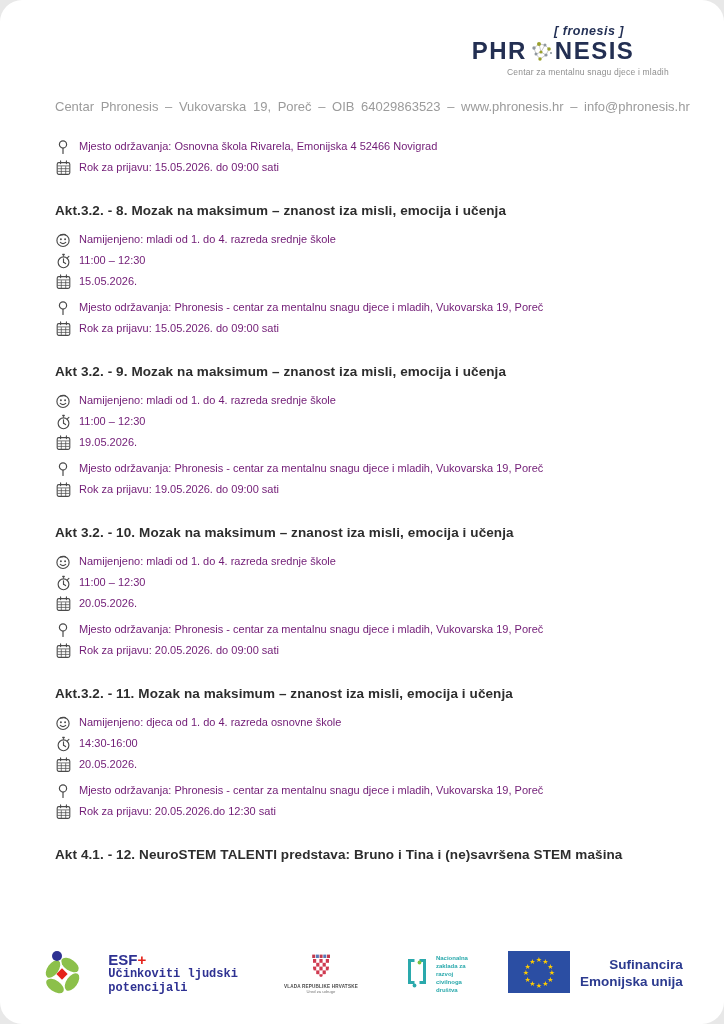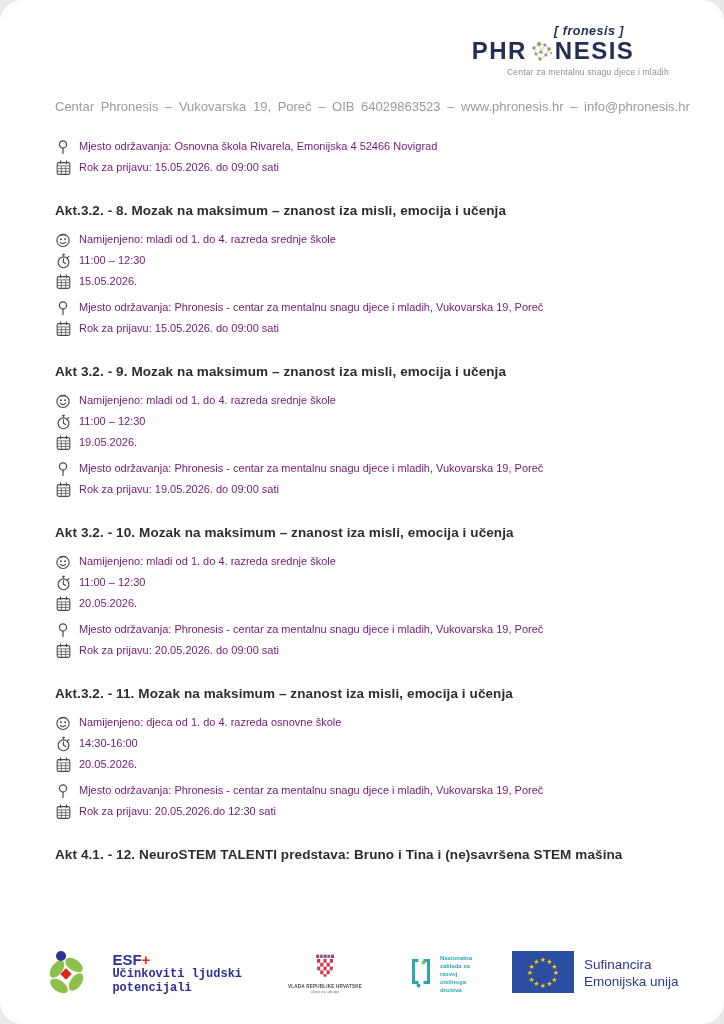--- a/index.html
+++ b/index.html
@@ -81,21 +81,21 @@
   .logo-gov { display: flex; flex-direction: column; align-items: center; width: 86px; }
   .gov-line1 { margin-top: 2px; font-size: 4.6px; font-weight: 700; color: #4a4a4a; letter-spacing: 0.2px; white-space: nowrap; }
   .gov-line2 { font-size: 4.2px; color: #777; white-space: nowrap; }
 
   .logo-zaklada { display: flex; align-items: center; gap: 6px; }
   .zak-text { display: flex; flex-direction: column; }
   .zak-text span { font-size: 6px; font-weight: 700; color: #2aa9ac; line-height: 1.35; }
 
   .logo-eu { display: flex; align-items: center; gap: 10px; }
   .eu-text { display: flex; flex-direction: column; }
-  .eu-text span { font-size: 13.5px; font-weight: 400; color: #2b3a8f; line-height: 1.25; }
+  .eu-text span { font-size: 13.5px; font-weight: 700; color: #2b3a8f; line-height: 1.25; text-align: right; }
 </style>
 </head>
 <body>
 
 <div class="page">
 
   <div class="logo-block">
     <div class="fronesis-line">[ fronesis ]</div>
     <div class="brand-line">
       <span>PHR</span>

